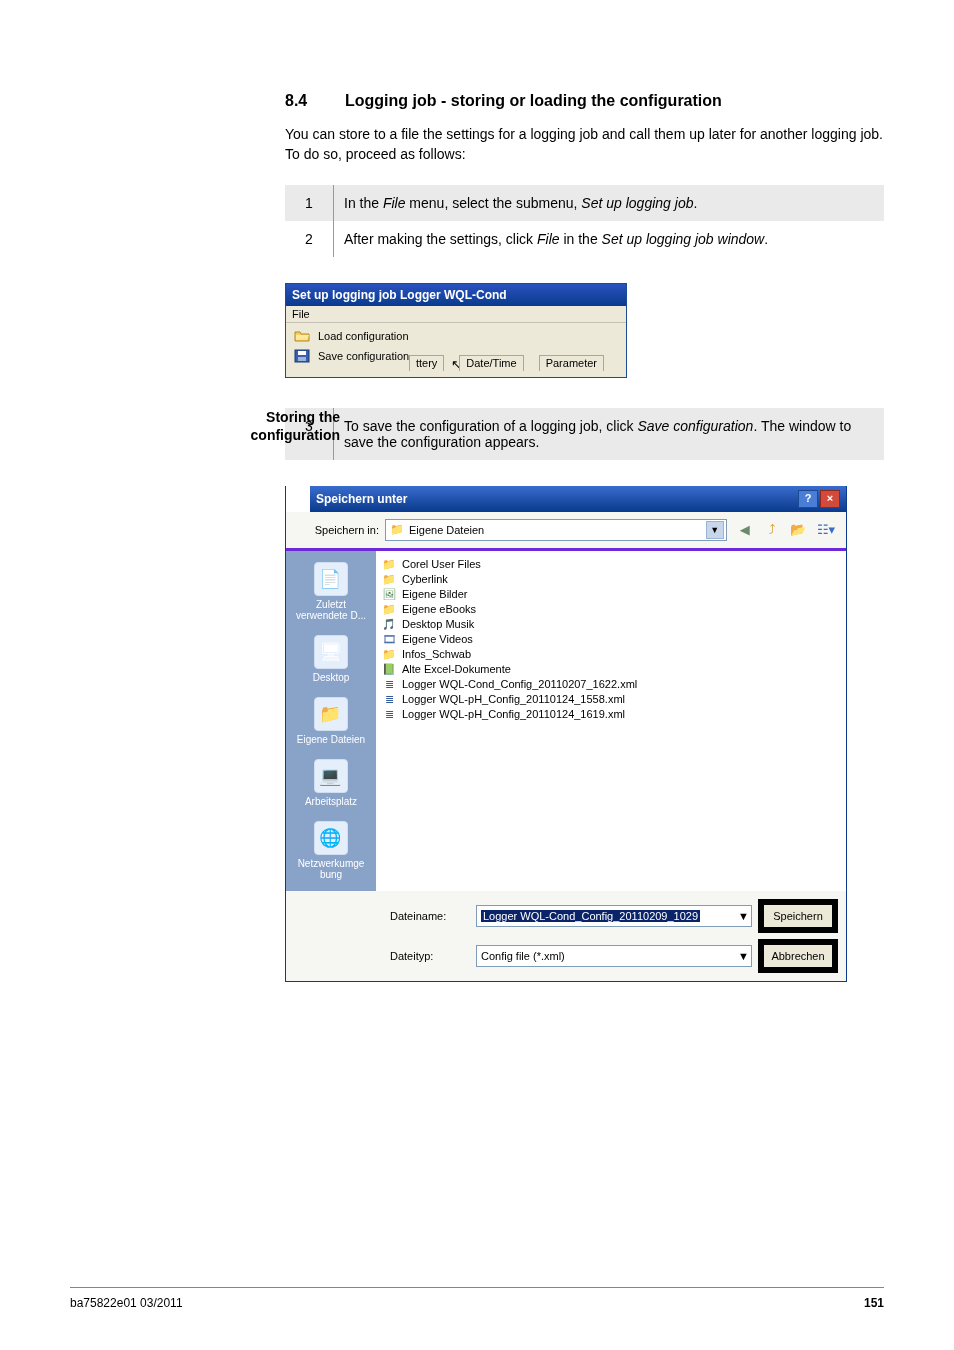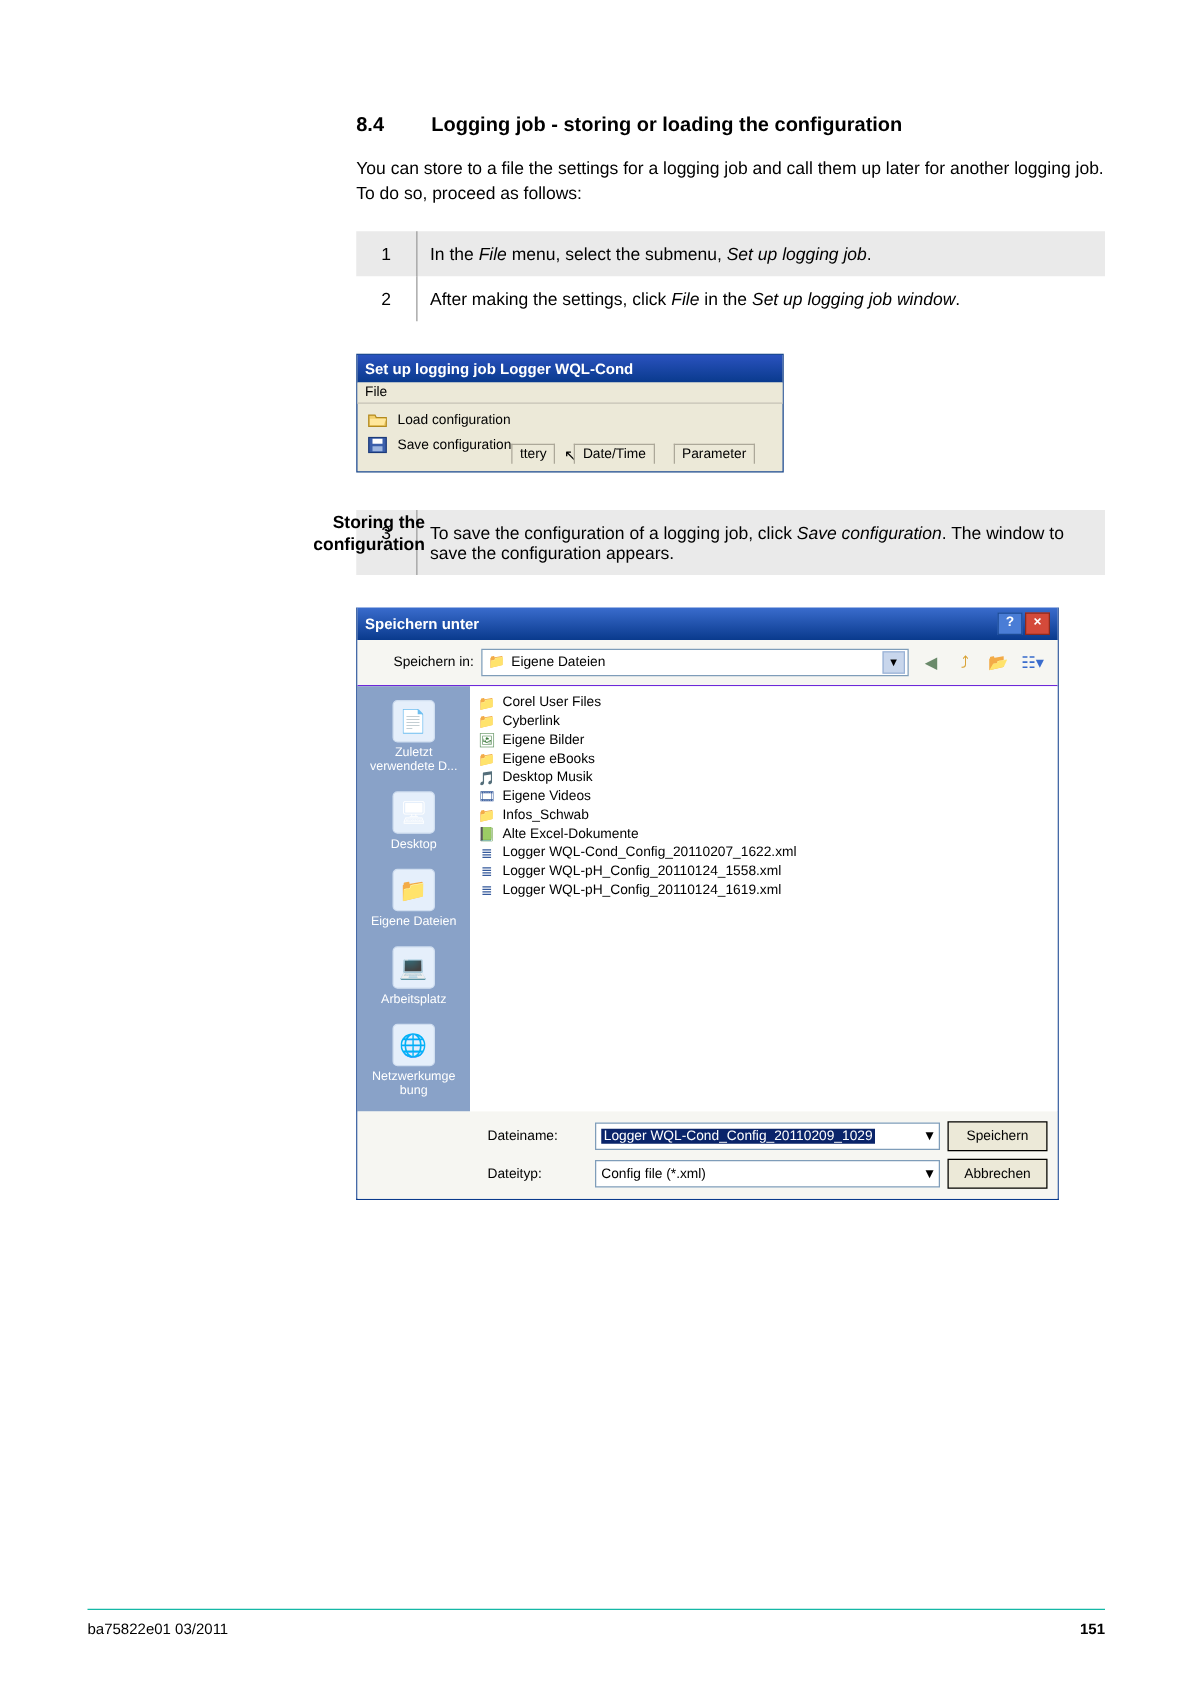--- a/index.html
+++ b/index.html
@@ -132,37 +132,37 @@
     border-top: none;
     background: #fff;
     margin-top: 22px;
   }
   .titlebar2 {
     background: linear-gradient(#3a6ccd, #093a8d);
     color: #fff;
     font-weight: bold;
     padding: 4px 6px;
     font-size: 12px;
-    display:flex; justify-content:space-between; align-items:center;
+    display:flex; justify-content:space-between; align-items:center;margin-left:24px;
   }
   .winbtns { display:flex; gap:2px;}
   .winbtn {
     width:18px; height:16px;
     background:#4a7dd6;
     border:1px solid #1b4a95;
     color:#fff;
     font-size:11px; line-height:14px;
     text-align:center;
     font-family: Arial, sans-serif;
   }
   .winbtn.close { background:#d44a3a; border-color:#8a2a1f;}
   .lookrow {
     display:flex; align-items:center; gap:6px;
     padding: 6px 8px;
-    border-bottom: 1px solid #6d28d9;
+    border-bottom: 3px solid #6d28d9;
     background:#f6f6f2;
   }
   .lookrow .lbl { width: 85px; text-align:right; }
   .combo {
     flex:1;
     border:1px solid #7f9db9;
     background:#fff;
     height:20px;
     display:flex; align-items:center; justify-content:space-between;
     padding: 0 2px 0 4px;
@@ -238,21 +238,21 @@
     border:1px solid #7f9db9;
     height:20px;
     display:flex; align-items:center; justify-content:space-between;
     padding:0 2px 0 4px;
     background:#fff;
   }
   .txtin .sel { background:#0a246a; color:#fff; padding:0 2px;}
   .btn {
     height:22px;
     background:#ece9d8;
-    border:1px solid #000000;
+    border:6px solid #000000;
     text-align:center;
     font-size:11px;
     display:flex; align-items:center; justify-content:center;
   }
   
   .ftr {
     position:absolute;
     bottom:40px;
     left:70px; right:70px;
     border-top:1px solid #14b8a6;

